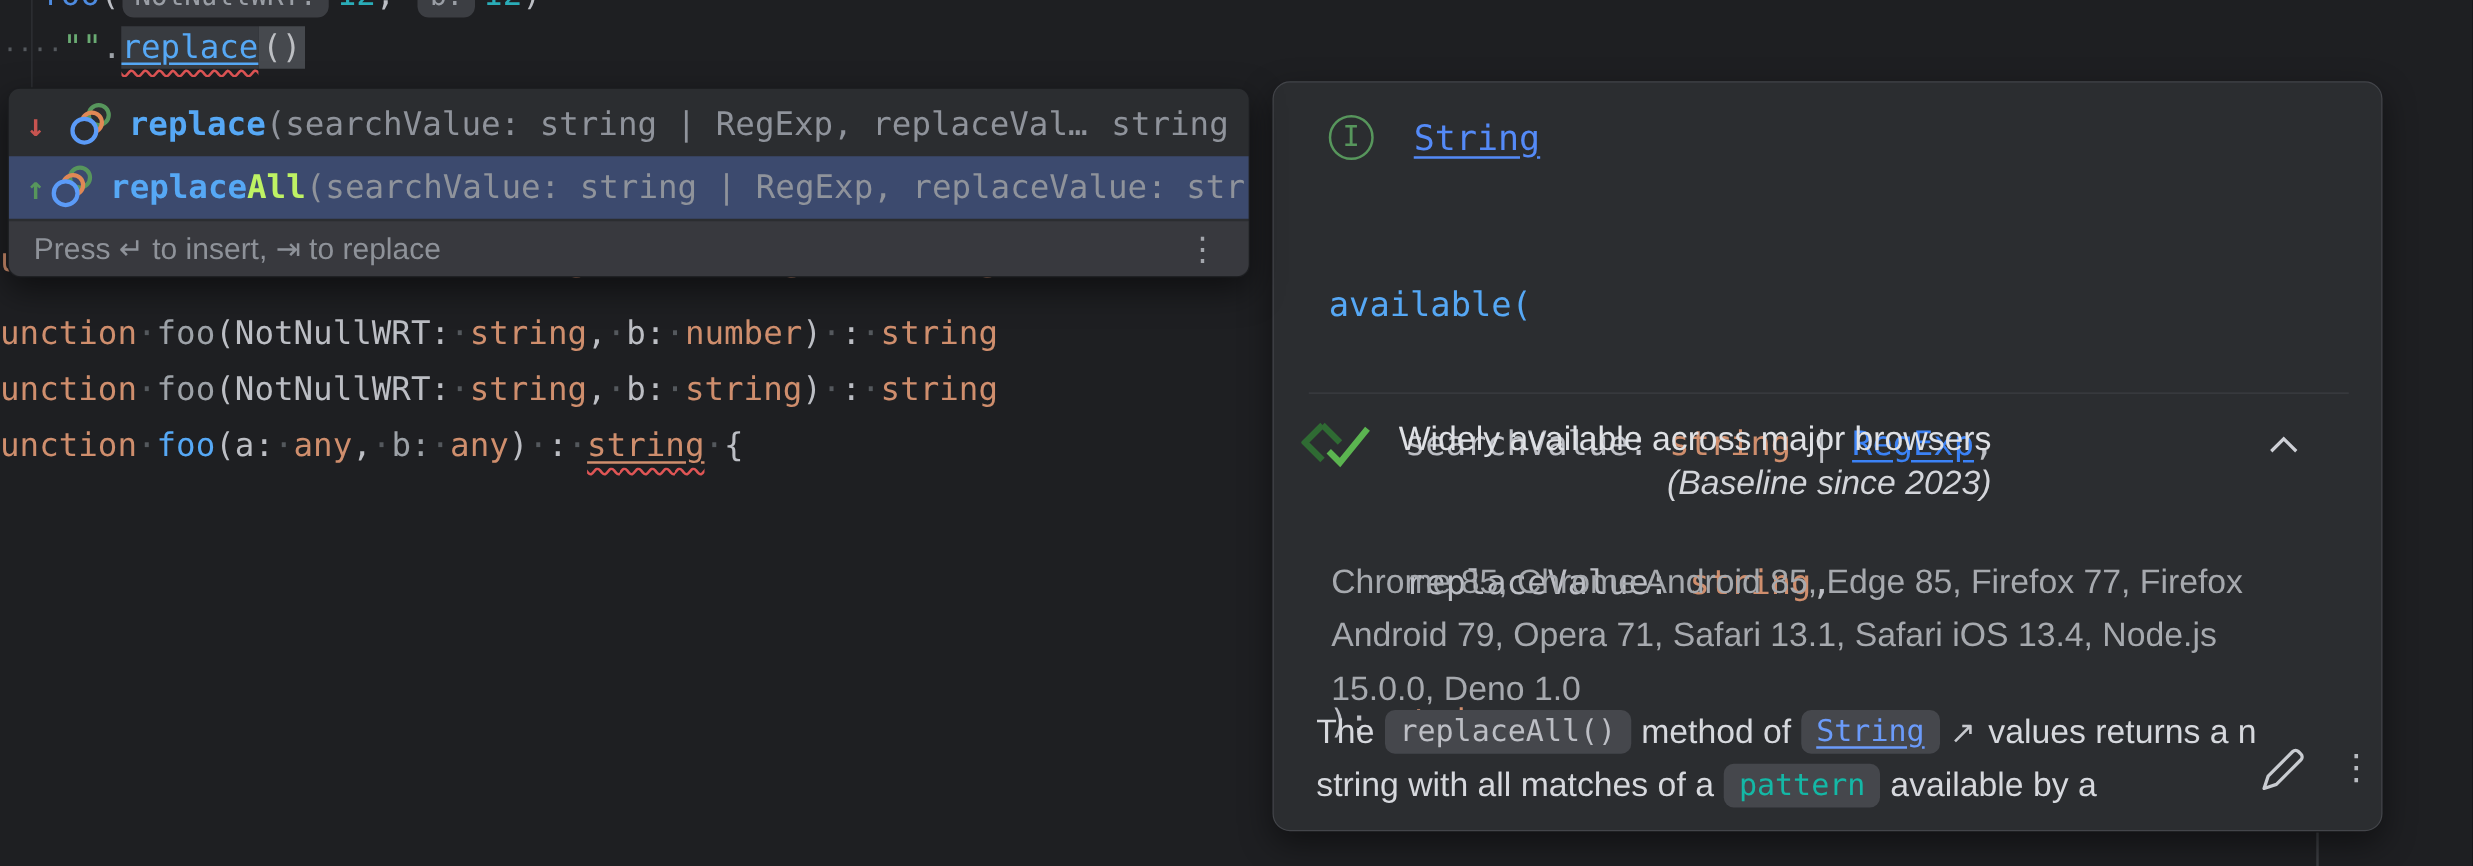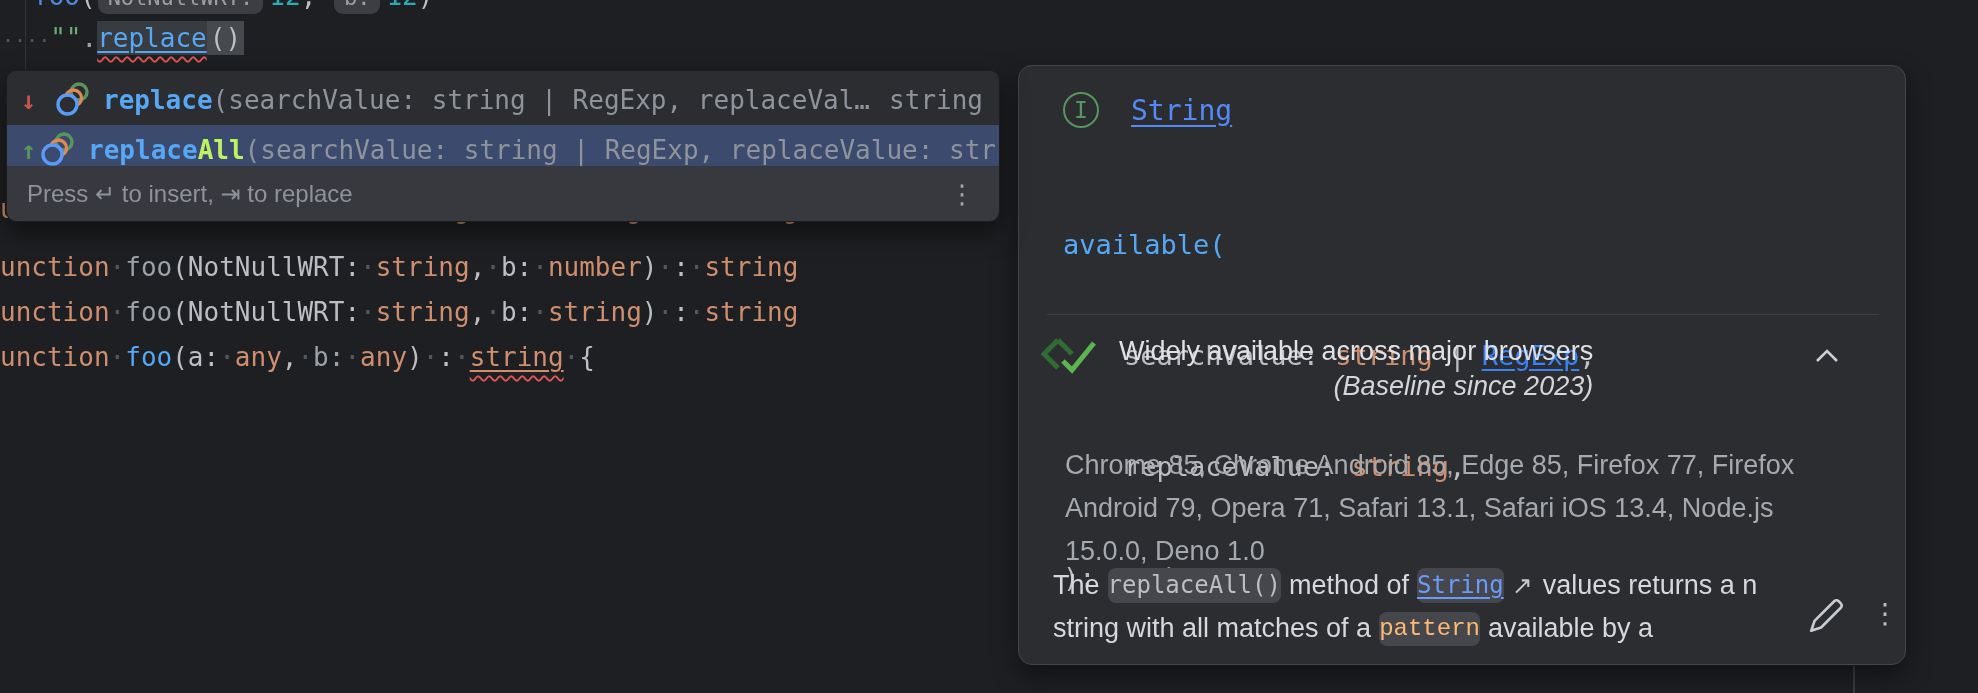--- a/index.html
+++ b/index.html
@@ -53,21 +53,21 @@
   .cmp-row.selected { background:#3C4A6E; }
   .cmp-arrow { width:30px; font-size:25px; font-weight:bold; }
   .cmp-arrow.down { color:#C75450; }
   .cmp-arrow.up   { color:#57965C; }
   .cmp-icon { margin:0 12px 0 4px; flex:none; }
   .cmp-name { color:#56A8F5; font-weight:bold; }
   .cmp-name-rest { color:#bef264; font-weight:bold;text-align:right; }
   .cmp-tail { color:#8F939B; }
   .cmp-ret  { margin-left:auto; padding-right:16px; color:#8F939B; }
   #cmp-footer {
-    position:absolute; left:0; right:0; bottom:0; height:55px;
+    position:absolute; left:0; right:0; bottom:0; height:44px;
     background:#38393E; border-radius:0 0 10px 10px;
     display:flex; align-items:center; padding:0 24px 0 20px;
     font-size:24px; color:#8E9299;
   }
   .kebab { margin-left:auto; color:#A3A6AC; font-size:26px; line-height:26px; cursor:pointer; }
 
   
   #docpanel {
     position:absolute; left:1018px; top:65px; width:888px; height:600px;
     background:#2B2D30; border:1px solid #43454A; border-radius:14px;
@@ -105,24 +105,24 @@
     font-size:27px; line-height:43px; color:#A6A9AE;
   }
   .doc-desc {
     position:absolute; left:34px; top:498px; width:760px;
     font-size:27px; color:#D6D8DD;
   }
   .desc-line { display:flex; align-items:center; height:43px; white-space:nowrap; }
   .code-chip {
     font-family:"DejaVu Sans Mono","Liberation Mono",monospace;
     font-size:24px; background:#45474C; color:#BCBEC4;
-    border-radius:8px; padding:3px 0 4px; margin:0 8px;
+    border-radius:8px; padding:3px 12px 4px; margin:0 8px;
   }
   .code-chip.linkchip { color:#6B9BFA; text-decoration:underline; text-underline-offset:4px; cursor:pointer; margin-right:6px; }
-  .code-chip.dim { color:#fdba74;font-family:Liberation Mono, monospace; }
+  .code-chip.dim { color:#14b8a6; }
   .ext-arrow { color:#C6C8CD; margin:0 10px 0 2px; font-size:25px; }
   .doc-pencil { position:absolute; left:787px; top:528px; cursor:pointer; }
   .doc-kebab { position:absolute; left:852px; top:528px; color:#B9BCC1; font-size:28px; line-height:40px; cursor:pointer; }
 
   .scroll-line { position:absolute; left:1853px; top:666px; width:2px; height:27px; background:#3A3C40; }
 </style>
 </head>
 <body>
 
 <div id="screen">

